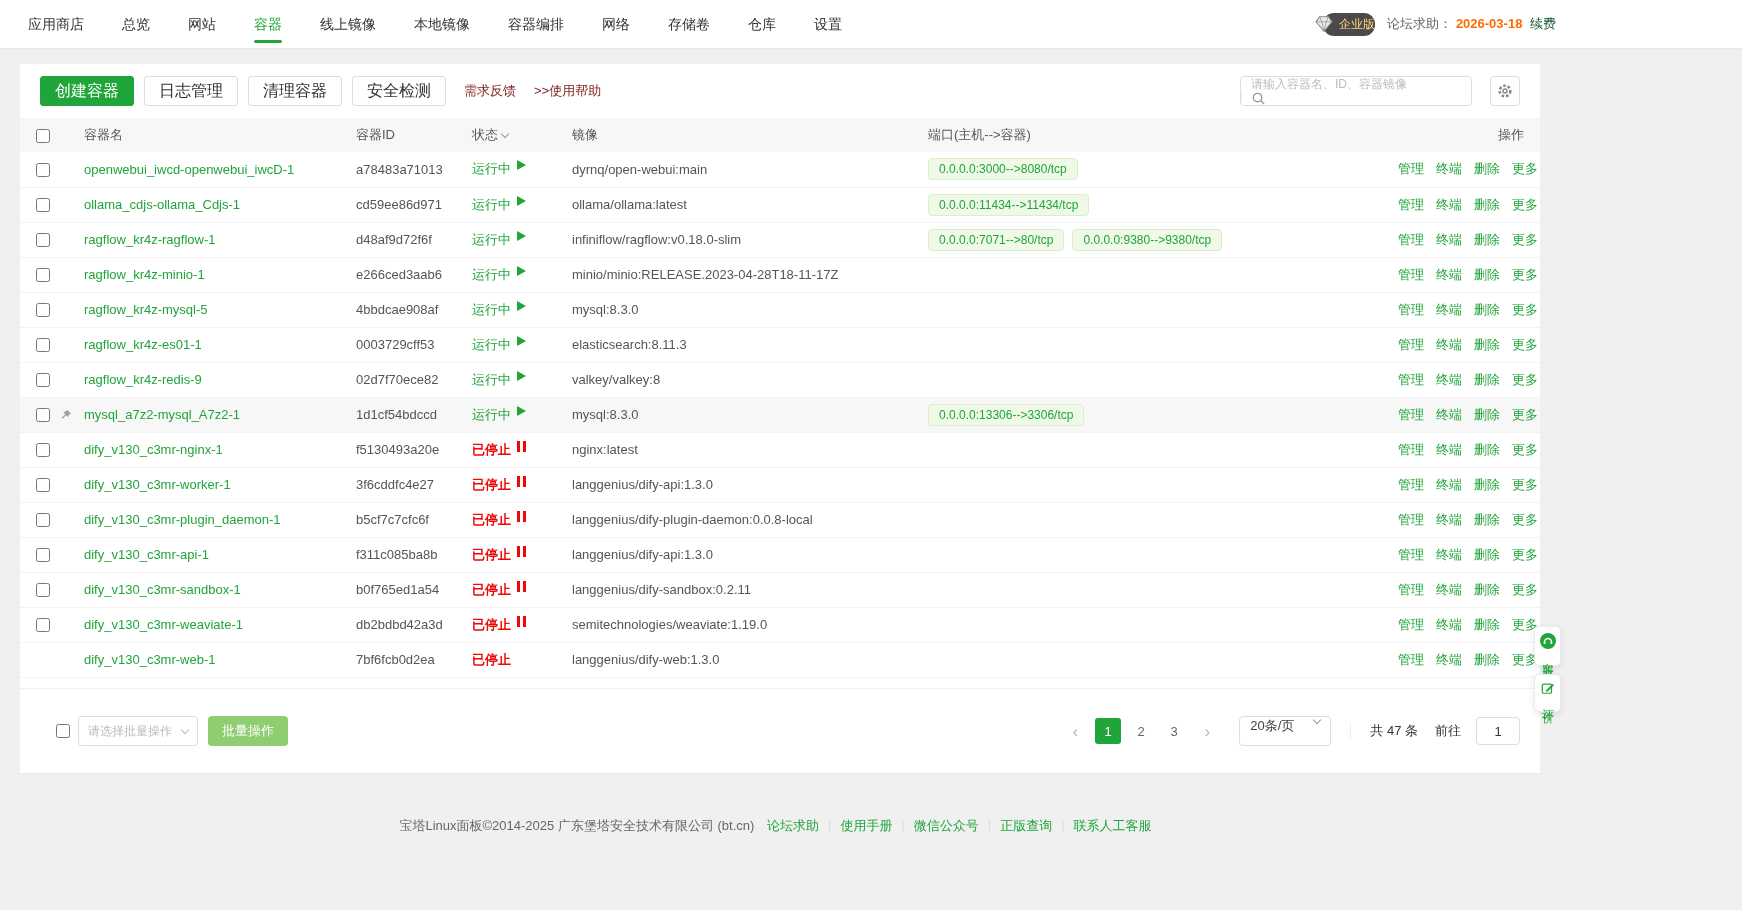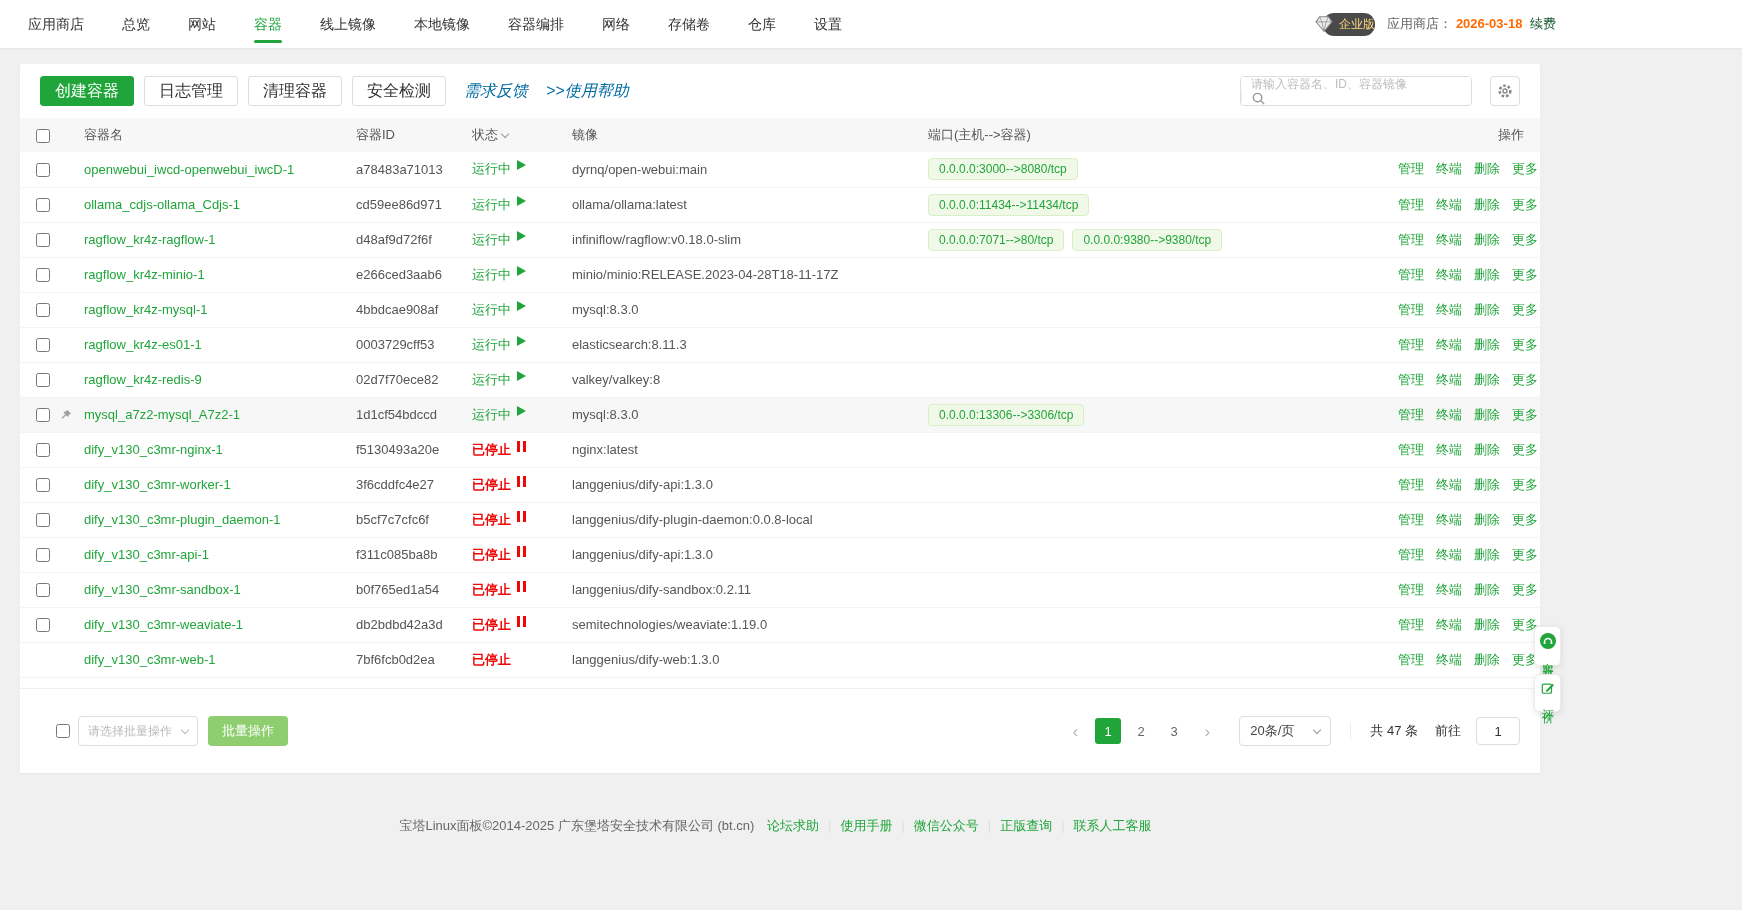--- a/index.html
+++ b/index.html
@@ -17,21 +17,21 @@
   .license{position:relative;display:inline-flex;align-items:center;background:#4a4a4a;color:#ffd87c;border-radius:11px;padding:3px 0 3px 16px;font-size:12px;cursor:pointer;}
   .gem{position:absolute;left:-8px;top:50%;transform:translateY(-50%);line-height:0;}
   .expiry-date{color:#ff6b00;font-weight:700;margin:0 4px;}
   .renew-link{color:#14532d;text-decoration:none;cursor:pointer;font-weight:400;}
 
   
   .card{width:1520px;margin:16px 0 0 20px;background:#fff;border-radius:2px;box-shadow:0 1px 2px rgba(0,0,0,.04);}
   .toolbar{display:flex;align-items:center;padding:12px 20px;gap:10px;}
   .btn{height:30px;padding:0 14px;font-size:16px;border-radius:3px;cursor:pointer;border:1px solid #ddd;background:#fff;color:#333;}
   .btn-primary{background:#20a53a;border-color:#20a53a;color:#fff;}
-  .tlink{color:#0369a1;font-size:16px;text-decoration:none;margin-left:8px;cursor:pointer;white-space:nowrap;font-style:italic;}
+  .tlink{color:#7f1d1d;font-size:13px;text-decoration:none;margin-left:8px;cursor:pointer;white-space:nowrap;}
   .toolbar-spacer{flex:1;}
   .search-group{display:flex;height:30px;border:1px solid #ddd;border-radius:4px;overflow:hidden;width:232px;background:#fff;flex-direction:column;}
   .search-group input{border:0;outline:0;flex:1;padding:0 10px;font-size:12px;color:#333;min-width:0;}
   .search-group input::placeholder{color:#bdbdbd;}
   .search-btn{width:34px;border:0;border-left:1px solid #eee;background:#fff;display:flex;align-items:center;justify-content:center;cursor:pointer;}
   .gear-btn{width:30px;height:30px;border:1px solid #ddd;border-radius:4px;background:#fff;display:flex;align-items:center;justify-content:center;cursor:pointer;margin-left:8px;}
 
   
   .table-wrap{height:570px;overflow:hidden;}
   table{width:100%;border-collapse:collapse;table-layout:fixed;}
@@ -55,21 +55,21 @@
 
   
   .card-footer{display:flex;align-items:center;padding:27px 20px;border-top:1px solid #f0f0f0;background:#fff;position:relative;}
   .card-footer .cb{margin-left:16px;}
   .batch-select{width:120px;height:30px;border:1px solid #ddd;border-radius:4px;display:flex;align-items:center;justify-content:space-between;padding:0 9px;color:#bbb;font-size:12px;margin-left:8px;cursor:pointer;background:#fff;}
   .batch-btn{height:30px;padding:0 14px;background:#8fce70;color:#fff;border:0;border-radius:4px;font-size:13px;margin-left:10px;cursor:pointer;}
   .pager{margin-left:auto;display:flex;align-items:center;gap:7px;}
   .page-btn{min-width:26px;height:26px;display:inline-flex;align-items:center;justify-content:center;font-size:13px;color:#666;cursor:pointer;border-radius:3px;background:transparent;border:0;}
   .page-btn.active{background:#20a53a;color:#fff;}
   .page-arrow{color:#b5b5b5;font-size:17px;line-height:1;}
-  .size-select{height:30px;border:1px solid #ddd;border-radius:4px;display:flex;align-items:center;gap:16px;padding:0 10px;font-size:13px;color:#444;margin:0 12px;cursor:pointer;background:#fff;}
+  .size-select{height:30px;border:1px solid #ddd;border-radius:4px;display:flex;gap:16px;padding:0 10px;font-size:13px;color:#444;margin:0 12px;cursor:pointer;background:#fff;}
   .size-select .caret{color:#999;}
   .divider{width:1px;height:18px;background:#eee;margin-right:12px;}
   .total-text{font-size:13px;color:#333;margin-right:10px;}
   .goto-label{font-size:13px;color:#333;margin-right:8px;}
   .goto-input{width:44px;height:28px;border:1px solid #ddd;border-radius:4px;text-align:center;font-size:13px;color:#333;outline:none;}
 
   
   .site-footer{width:1560px;text-align:center;margin-top:44px;font-size:13px;color:#666;}
   .flink{color:#20a53a;text-decoration:none;margin:0 9px;cursor:pointer;}
   .sep{color:#ddd;}
@@ -102,21 +102,21 @@
       <span class="license">
         <span class="gem">
           <svg width="18" height="16" viewBox="0 0 24 22">
               <path d="M6 1 L18 1 L23 8 L12 21 L1 8 Z" fill="#ececec" stroke="#8a8a8a" stroke-width="1.5"></path>
               <path d="M1 8 L23 8 M6 1 L9 8 L12 21 M18 1 L15 8 L12 21" stroke="#8a8a8a" stroke-width="1" fill="none"></path>
             </svg>
         </span>
         <span>企业版</span>
       </span>
       <span>
-        <span>应用商店：</span><span class="expiry-date">2026-03-18</span>
+        <span>论坛求助：</span><span class="expiry-date">2026-03-18</span>
         <a class="renew-link">续费</a>
       </span>
     </div>
   </header>
 
   <main class="card">
     <div class="toolbar">
       <button class="btn btn-primary">创建容器</button>
       <button class="btn">日志管理</button>
       <button class="btn">清理容器</button>
@@ -199,21 +199,21 @@
               <td class="col-check"><input type="checkbox" class="cb" style=""></td>
               <td><a class="name-link">ragflow_kr4z-minio-1</a></td>
               <td>e266ced3aab6</td>
               <td><span class="status running">运行中<span class="icon-play"></span></span></td>
               <td>minio/minio:RELEASE.2023-04-28T18-11-17Z</td>
               <td></td>
               <td class="row-actions"><a class="action-link">管理</a><a class="action-link">终端</a><a class="action-link">删除</a><a class="action-link">更多</a></td>
             </tr>
             <tr>
               <td class="col-check"><input type="checkbox" class="cb" style=""></td>
-              <td><a class="name-link">ragflow_kr4z-mysql-1</a></td>
+              <td><a class="name-link">ragflow_kr4z-mysql-5</a></td>
               <td>4bbdcae908af</td>
               <td><span class="status running">运行中<span class="icon-play"></span></span></td>
               <td>mysql:8.3.0</td>
               <td></td>
               <td class="row-actions"><a class="action-link">管理</a><a class="action-link">终端</a><a class="action-link">删除</a><a class="action-link">更多</a></td>
             </tr>
             <tr>
               <td class="col-check"><input type="checkbox" class="cb" style=""></td>
               <td><a class="name-link">ragflow_kr4z-es01-1</a></td>
               <td>0003729cff53</td>

